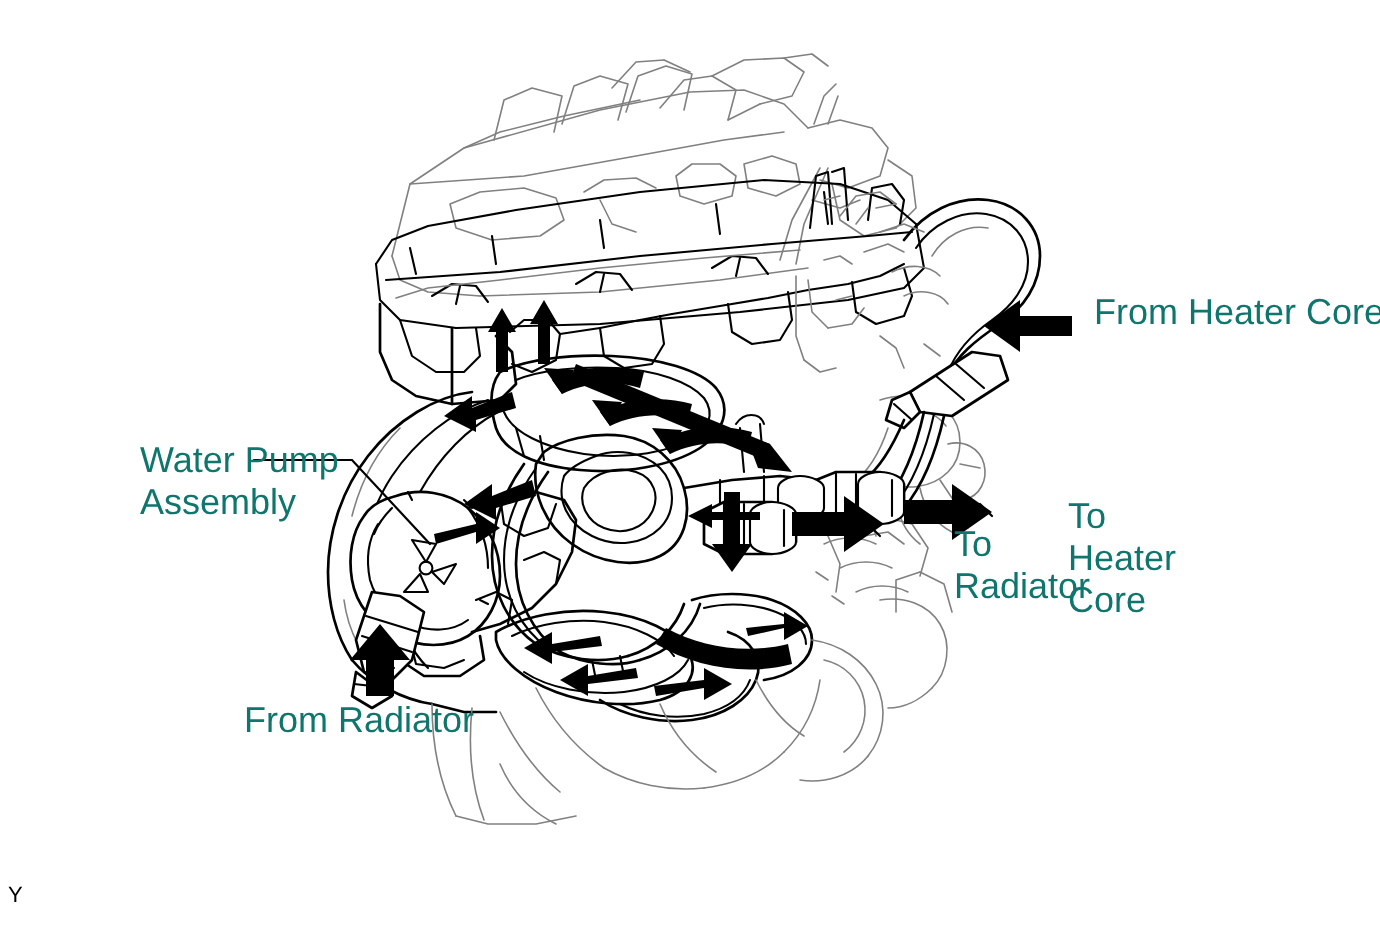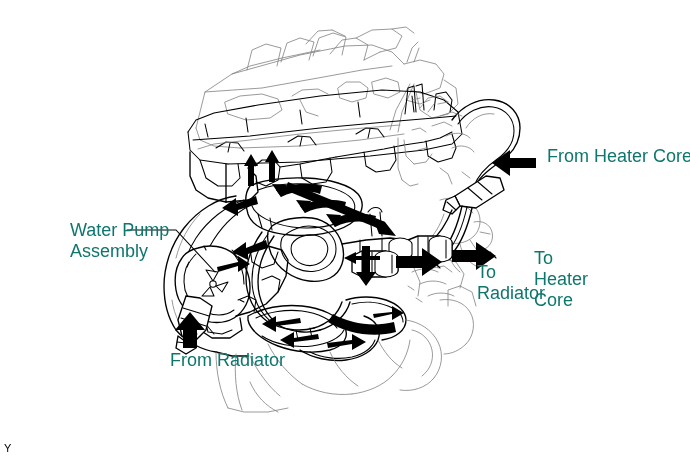--- a/index.html
+++ b/index.html
@@ -50,21 +50,20 @@
     left: 443px;
     top: 262px;
   }
   #label-to-heater-core {
     left: 500px;
     top: 248px;
   }
   #label-from-radiator {
     left: 122px;
     top: 352px;
-    margin-left: 48px;
   }
   #corner-mark {
     position: absolute;
     left: 4px;
     top: 442px;
     font-family: "Liberation Sans", sans-serif;
     font-size: 11px;
     line-height: 13px;
     color: #000000;
   }

